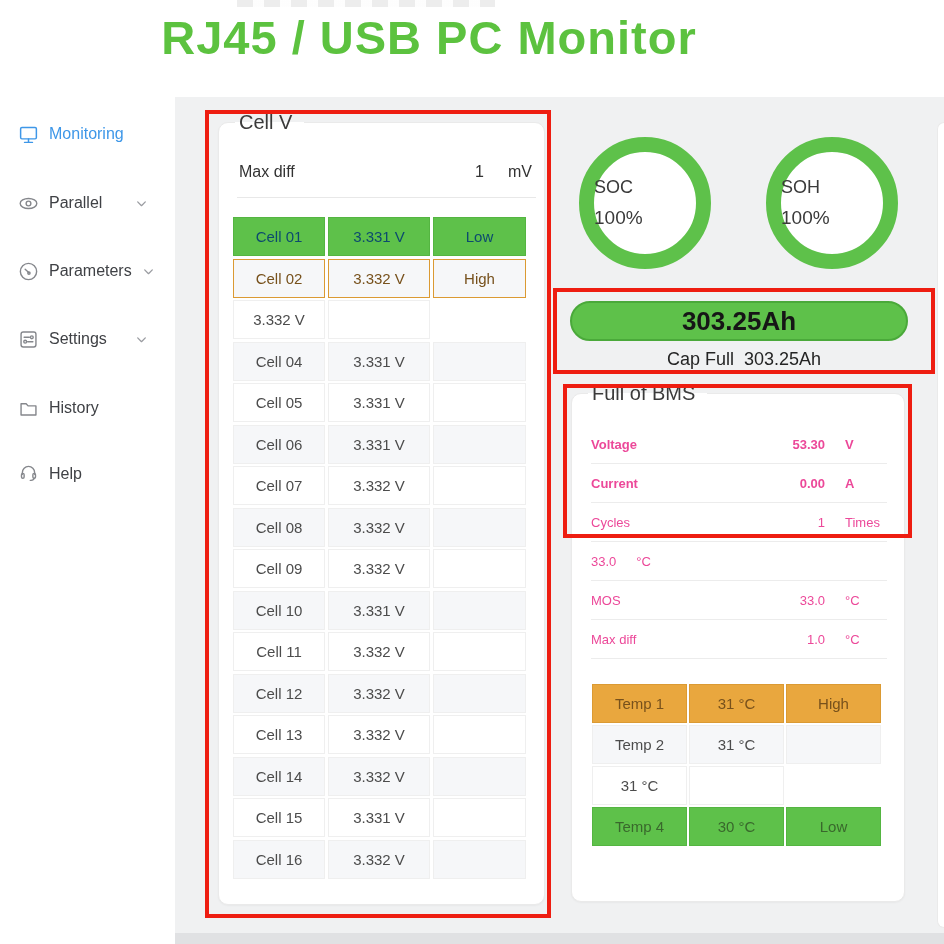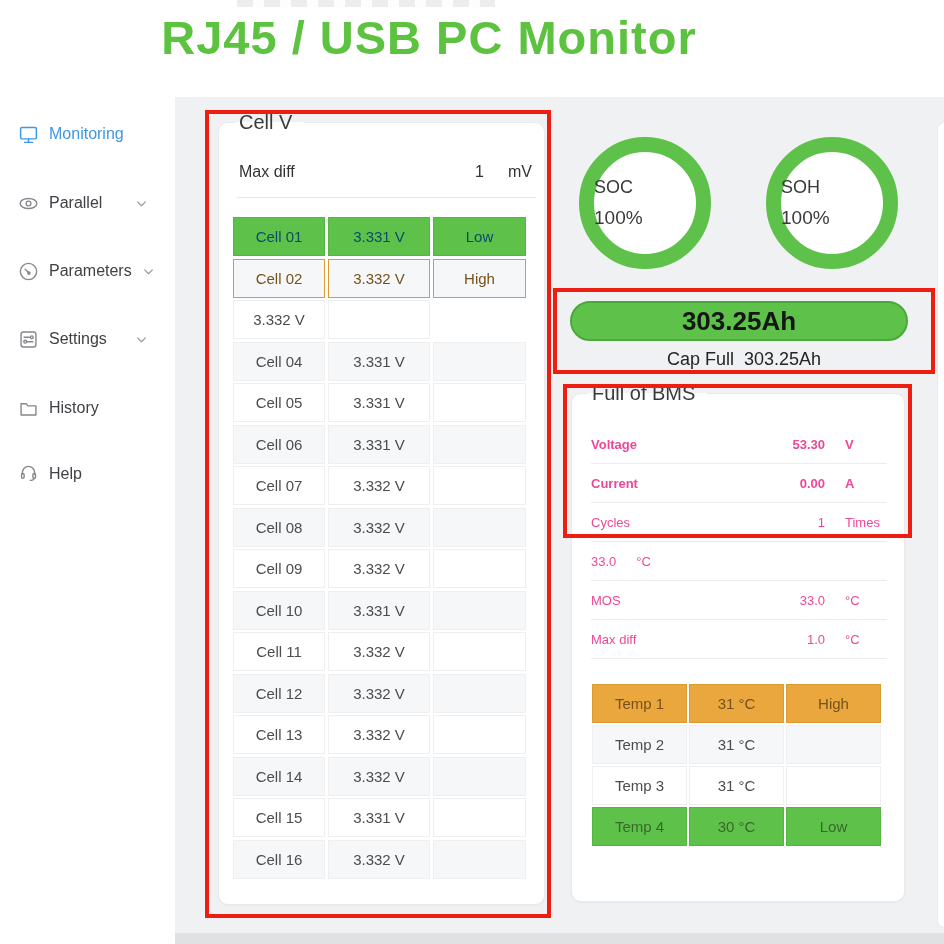--- a/index.html
+++ b/index.html
@@ -326,21 +326,20 @@
         <div class="cell">Temp 1</div>
         <div class="cell">31 °C</div>
         <div class="cell">High</div>
       </div>
       <div class="temp-row">
         <div class="cell">Temp 2</div>
         <div class="cell">31 °C</div>
         <div class="cell"></div>
       </div>
       <div class="temp-row">
-        <div class="cell">Temp 3</div>
         <div class="cell">31 °C</div>
         <div class="cell"></div>
       </div>
       <div class="temp-row hl-low">
         <div class="cell">Temp 4</div>
         <div class="cell">30 °C</div>
         <div class="cell">Low</div>
       </div>
     </div>
 

